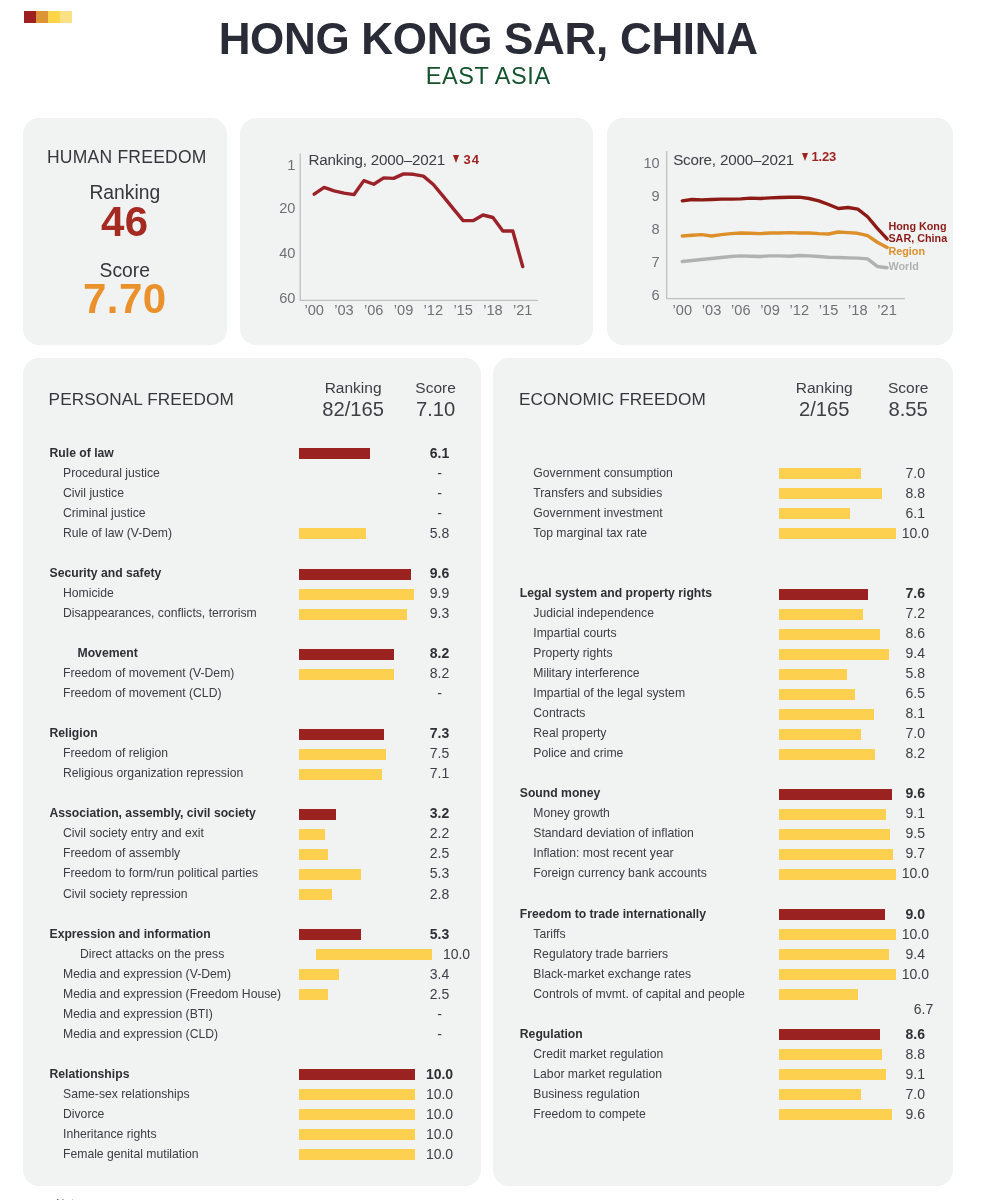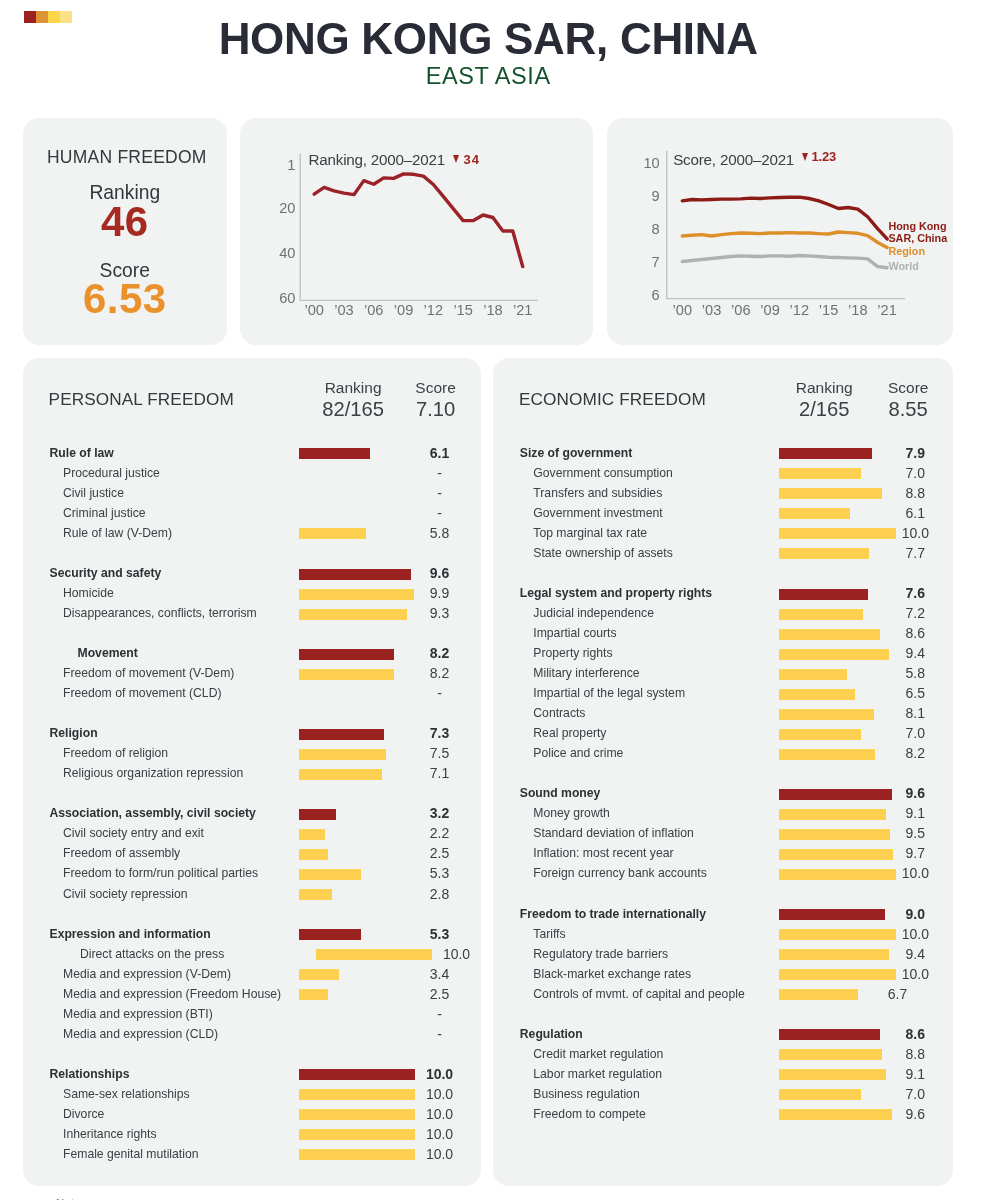--- a/index.html
+++ b/index.html
@@ -66,21 +66,21 @@
       <i style="background: rgb(251, 225, 134);"></i>
     </div>
   <div class="title">HONG KONG SAR, CHINA</div>
   <div class="subtitle">EAST ASIA</div>
 
   <div class="card" id="summary">
     <div class="sum-label">HUMAN FREEDOM</div>
     <div class="sum-rank-l">Ranking</div>
     <div class="sum-rank-v" style="color: rgb(165, 42, 34);">46</div>
     <div class="sum-score-l">Score</div>
-    <div class="sum-score-v" style="color: rgb(235, 145, 43);">6.53</div>
+    <div class="sum-score-v" style="color: rgb(235, 145, 43);">7.70</div>
   </div>
 
   <div class="card" id="chart1">
     <div class="chart-title" id="c1title" style="left:68.5px;top:33.8px;">
       <span>Ranking, 2000–2021</span>
       <span class="chart-delta"><span class="tri"></span><span>34</span></span>
     </div>
     <svg id="c1svg" width="353" height="227" viewBox="0 0 353 227">
         <path d="M60.2 35.5 L60.2 182.4 L297.9 182.4" fill="none" stroke="#bfc1c1" stroke-width="1.3"></path>
         <text x="55.4" y="51.9" text-anchor="end" font-size="14.6" fill="#6d7275" font-family="&quot;Liberation Sans&quot;,sans-serif">1</text>
@@ -289,50 +289,40 @@
     <div class="panel-title">ECONOMIC FREEDOM</div>
     <div class="panel-hdr" id="ef-rank">
       <div class="h">Ranking</div>
       <div class="v">2/165</div>
     </div>
     <div class="panel-hdr" id="ef-score">
       <div class="h">Score</div>
       <div class="v">8.55</div>
     </div>
     <div class="rows" id="ef-rows">
-        <div class="row grp" style="top: 86.05px; left: 0px; width: 460.9px;">
-          <div class="nm" style="left: 27.3px;">Size of government</div>
-          <div class="bar" style="left: 286.2px; width: 92.98px; top: 4.7px; background: rgb(154, 35, 33);"></div>
-          <div class="sc" style="left: 362.8px; width: 120px;">7.9</div>
-        </div>
         <div class="row" style="top: 106.08px; left: 0px; width: 460.9px;">
           <div class="nm" style="left: 40.8px;">Government consumption</div>
           <div class="bar" style="left: 286.2px; width: 82.39px; top: 4.7px; background: rgb(253, 208, 79);"></div>
           <div class="sc" style="left: 362.8px; width: 120px;">7.0</div>
         </div>
         <div class="row" style="top: 126.11px; left: 0px; width: 460.9px;">
           <div class="nm" style="left: 40.8px;">Transfers and subsidies</div>
           <div class="bar" style="left: 286.2px; width: 103.58px; top: 4.7px; background: rgb(253, 208, 79);"></div>
           <div class="sc" style="left: 362.8px; width: 120px;">8.8</div>
         </div>
         <div class="row" style="top: 146.14px; left: 0px; width: 460.9px;">
           <div class="nm" style="left: 40.8px;">Government investment</div>
           <div class="bar" style="left: 286.2px; width: 71.8px; top: 4.7px; background: rgb(253, 208, 79);"></div>
           <div class="sc" style="left: 362.8px; width: 120px;">6.1</div>
         </div>
         <div class="row" style="top: 166.17px; left: 0px; width: 460.9px;">
           <div class="nm" style="left: 40.8px;">Top marginal tax rate</div>
           <div class="bar" style="left: 286.2px; width: 117.7px; top: 4.7px; background: rgb(253, 208, 79);"></div>
           <div class="sc" style="left: 362.8px; width: 120px;">10.0</div>
         </div>
-        <div class="row" style="top: 186.2px; left: 0px; width: 460.9px;">
-          <div class="nm" style="left: 40.8px;">State ownership of assets</div>
-          <div class="bar" style="left: 286.2px; width: 90.63px; top: 4.7px; background: rgb(253, 208, 79);"></div>
-          <div class="sc" style="left: 362.8px; width: 120px;">7.7</div>
-        </div>
         <div class="row grp" style="top: 226.26px; left: 0px; width: 460.9px;">
           <div class="nm" style="left: 27.3px;">Legal system and property rights</div>
           <div class="bar" style="left: 286.2px; width: 89.45px; top: 4.7px; background: rgb(154, 35, 33);"></div>
           <div class="sc" style="left: 362.8px; width: 120px;">7.6</div>
         </div>
         <div class="row" style="top: 246.29px; left: 0px; width: 460.9px;">
           <div class="nm" style="left: 40.8px;">Judicial independence</div>
           <div class="bar" style="left: 286.2px; width: 84.74px; top: 4.7px; background: rgb(253, 208, 79);"></div>
           <div class="sc" style="left: 362.8px; width: 120px;">7.2</div>
         </div>
@@ -412,21 +402,21 @@
           <div class="sc" style="left: 362.8px; width: 120px;">9.4</div>
         </div>
         <div class="row" style="top: 606.83px; left: 0px; width: 460.9px;">
           <div class="nm" style="left: 40.8px;">Black-market exchange rates</div>
           <div class="bar" style="left: 286.2px; width: 117.7px; top: 4.7px; background: rgb(253, 208, 79);"></div>
           <div class="sc" style="left: 362.8px; width: 120px;">10.0</div>
         </div>
         <div class="row" style="top: 626.86px; left: 0px; width: 460.9px;">
           <div class="nm" style="left: 40.8px;">Controls of mvmt. of capital and people</div>
           <div class="bar" style="left: 286.2px; width: 78.86px; top: 4.7px; background: rgb(253, 208, 79);"></div>
-          <div class="sc" style="left: 345px; width: 120px;">6.7</div>
+          <div class="sc" style="left: 371px; width: 120px; margin-top: 15px;">6.7</div>
         </div>
         <div class="row grp" style="top: 666.92px; left: 0px; width: 460.9px;">
           <div class="nm" style="left: 27.3px;">Regulation</div>
           <div class="bar" style="left: 286.2px; width: 101.22px; top: 4.7px; background: rgb(154, 35, 33);"></div>
           <div class="sc" style="left: 362.8px; width: 120px;">8.6</div>
         </div>
         <div class="row" style="top: 686.95px; left: 0px; width: 460.9px;">
           <div class="nm" style="left: 40.8px;">Credit market regulation</div>
           <div class="bar" style="left: 286.2px; width: 103.58px; top: 4.7px; background: rgb(253, 208, 79);"></div>
           <div class="sc" style="left: 362.8px; width: 120px;">8.8</div>

